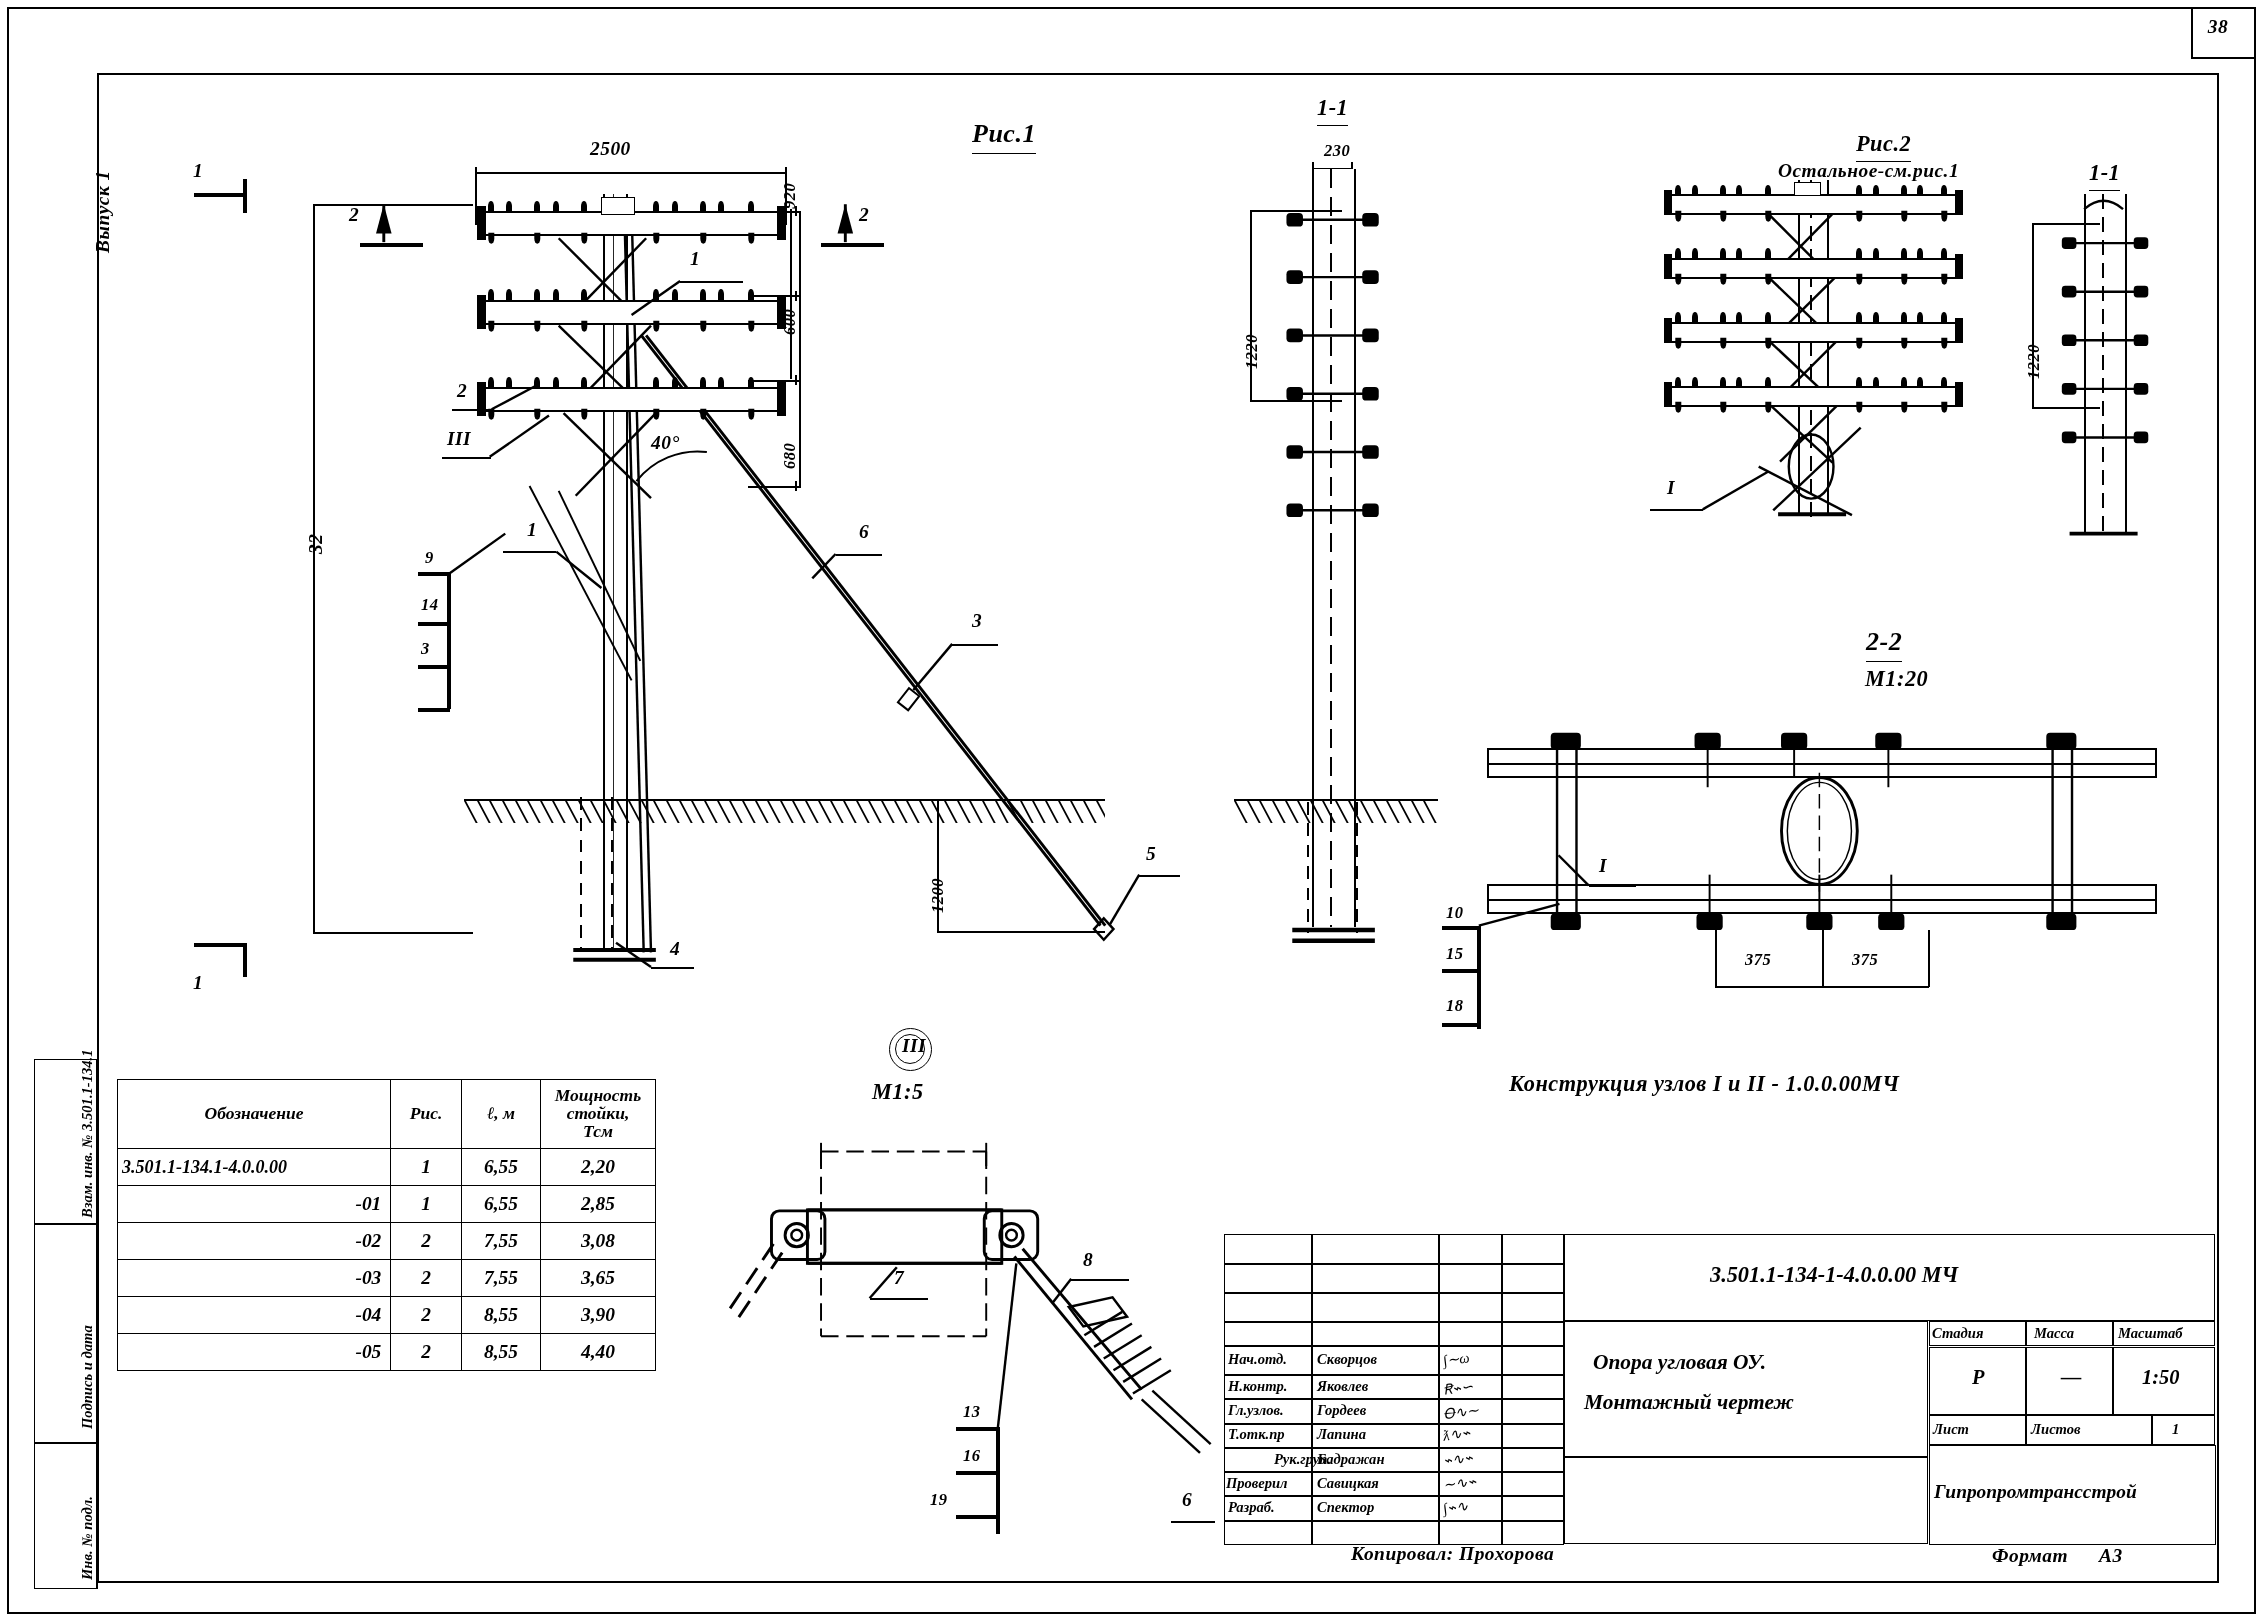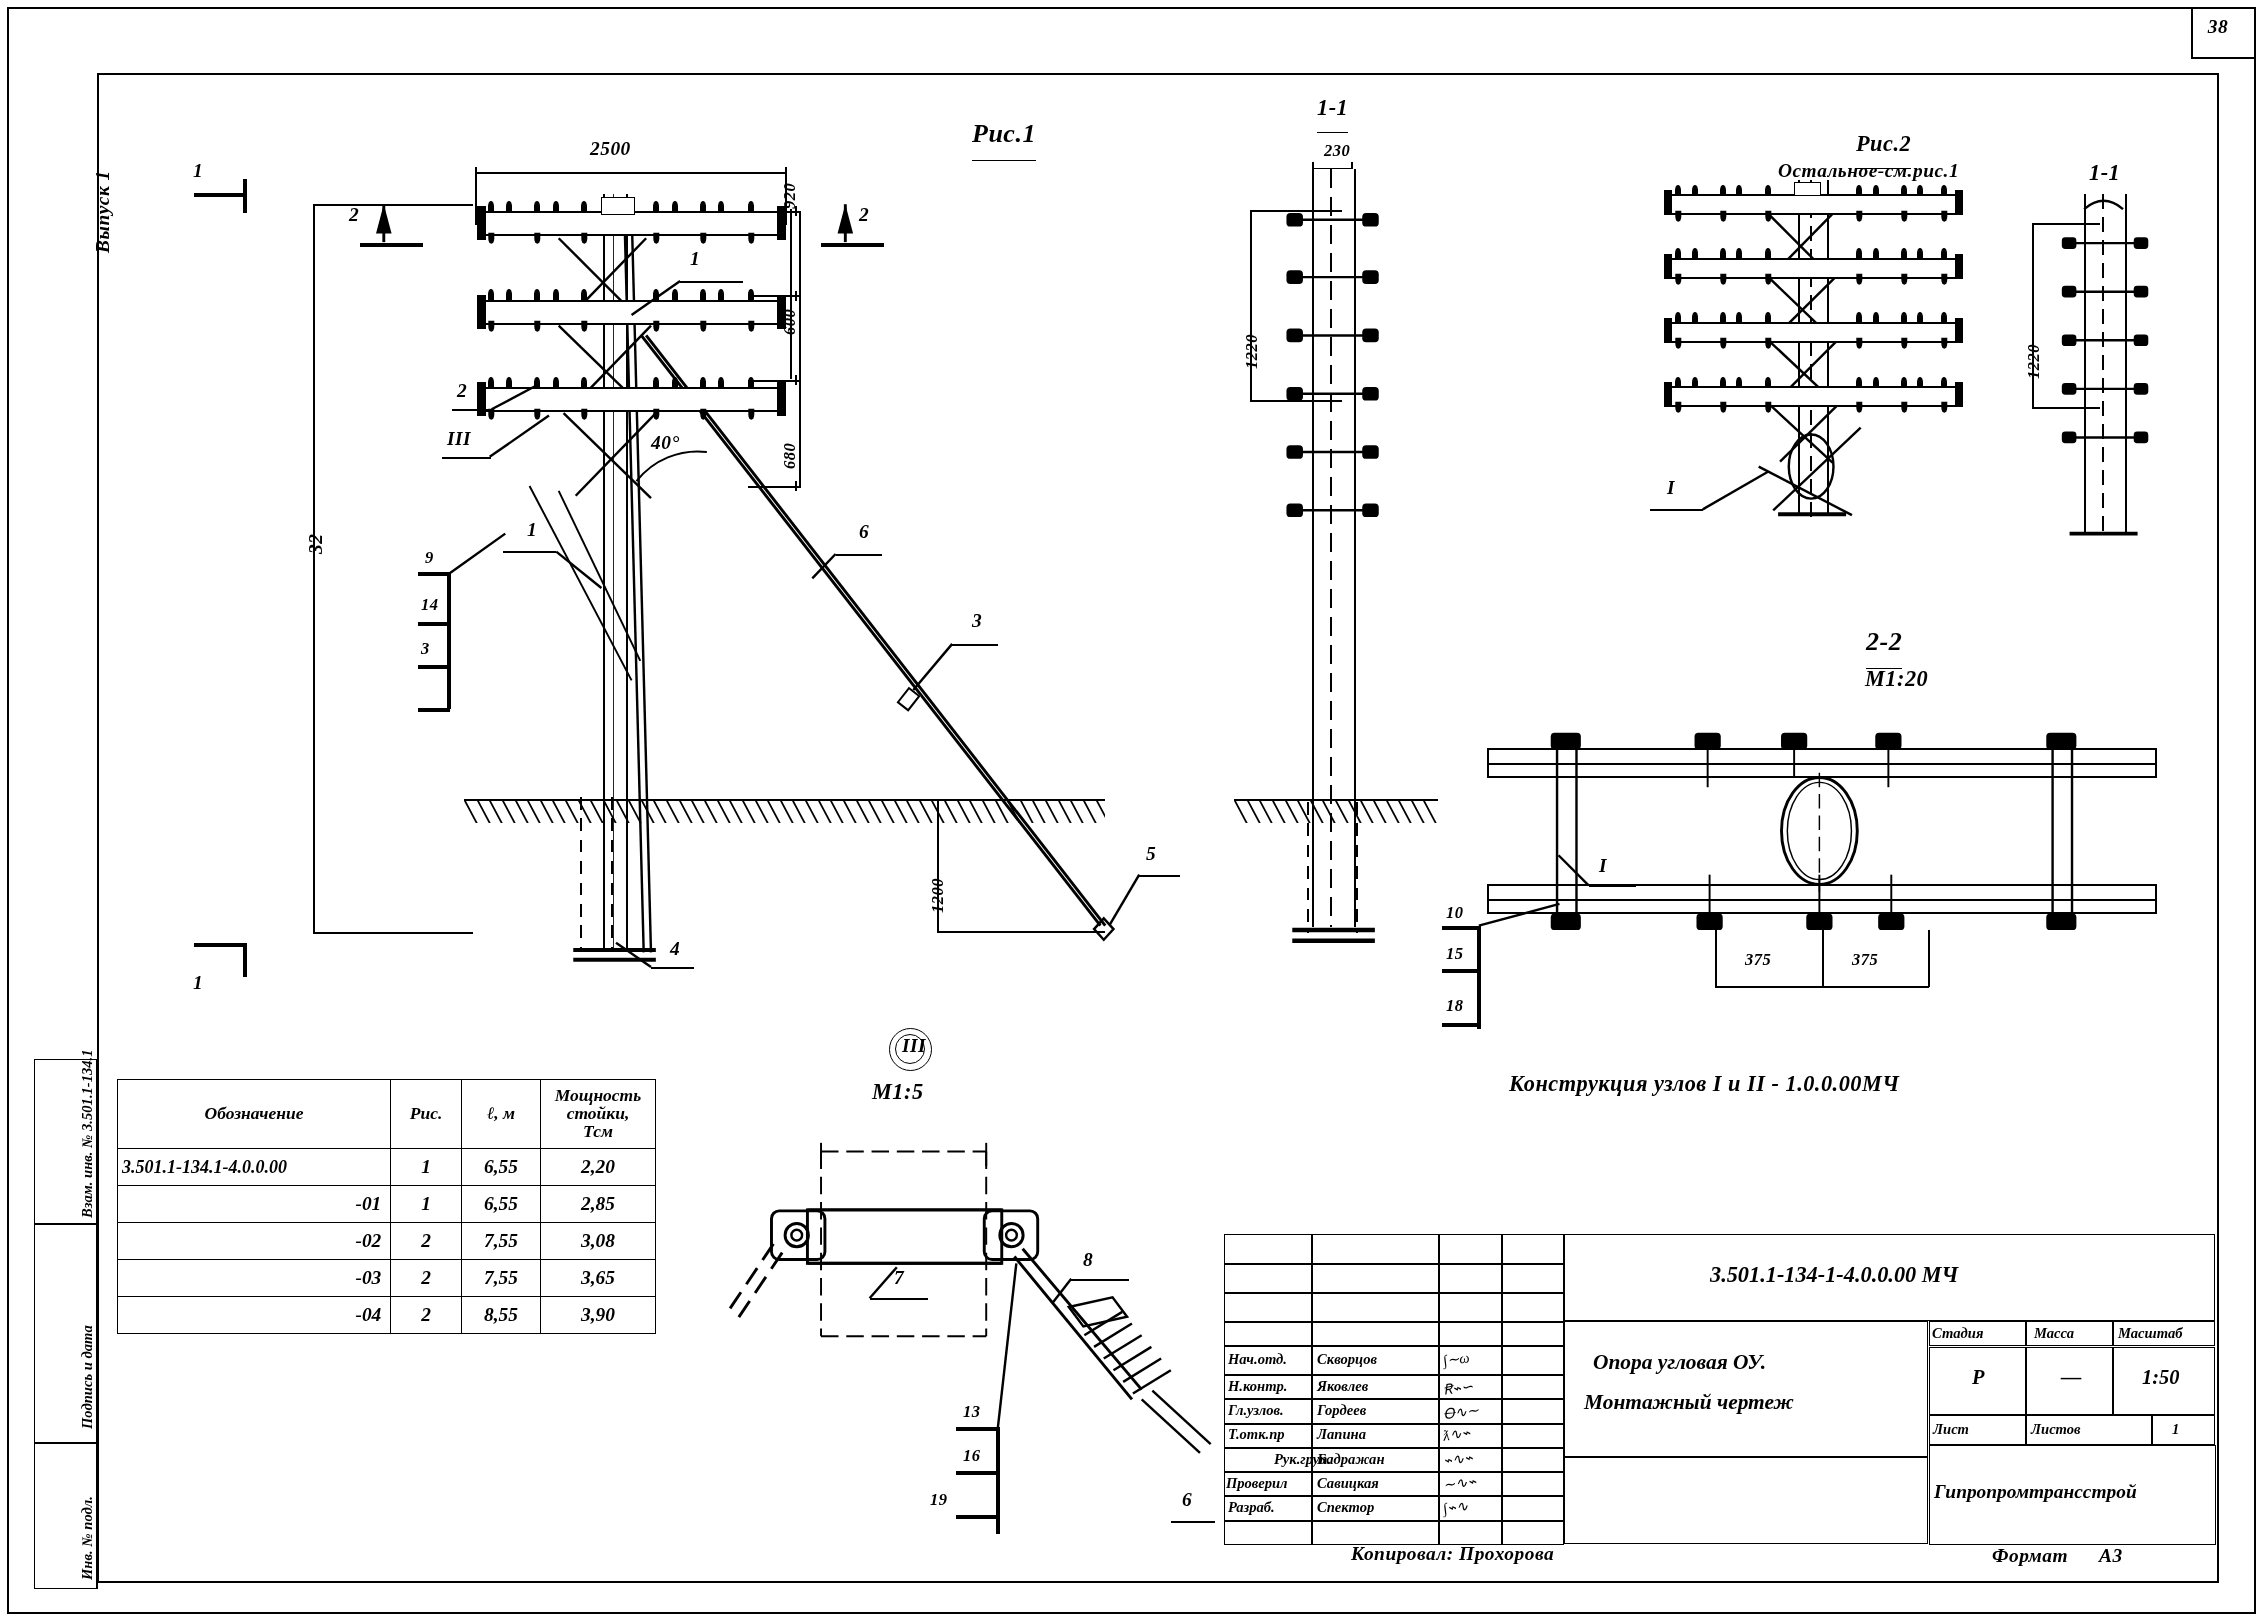--- a/index.html
+++ b/index.html
@@ -15,21 +15,21 @@
   .v8{width:4.4px;}
 
   .txt{position:absolute;color:#000;white-space:nowrap;
        font-family:"Liberation Serif",serif;font-weight:bold;font-style:italic;
        letter-spacing:0.5px;}
   .t-sm{font-size:16.5px;}
   .t-md{font-size:19.4px;}
   .t-lg{font-size:22.3px;}
   .t-xl{font-size:26px;}
   .rot90{transform:rotate(-90deg);transform-origin:0 0;}
-  .und{border-bottom:1.9px solid #000;padding-bottom:11px;}
+  .und{border-bottom:1.9px solid #000;padding-bottom:4px;}
 
   
   #frame-outer{position:absolute;left:6.8px;top:6.8px;width:2245px;height:1603px;border:2.4px solid #000;}
   #frame-inner{position:absolute;left:97px;top:73px;width:2118px;height:1506px;border:2.4px solid #000;}
 
   
   #pageno{position:absolute;right:6.8px;top:6.8px;width:61px;height:50px;border-left:2.4px solid #000;border-bottom:2.4px solid #000;}
   #pageno .txt{left:14.6px;top:9.7px;}
 
   
@@ -809,20 +809,26 @@
         <td>2</td>
         <td>7,55</td>
         <td>3,65</td>
       </tr>
       <tr>
         <td class="desig">-04</td>
         <td>2</td>
         <td>8,55</td>
         <td>3,90</td>
       </tr>
+      <tr>
+        <td class="desig">-05</td>
+        <td>2</td>
+        <td>8,55</td>
+        <td>4,40</td>
+      </tr>
     </tbody>
   </table>
 
   <div class="abs" id="tblock">
 
     <div class="cell" style="left:0;top:0;width:340px;height:311px;"></div>
     <div class="ln v" style="left:87px;top:0;height:311px;width:1.9px;"></div>
     <div class="ln v" style="left:214px;top:0;height:311px;width:1.9px;"></div>
     <div class="ln v" style="left:277px;top:0;height:311px;width:1.9px;"></div>
     <div class="ln h" style="left:0;top:29px;width:340px;height:1.9px;"></div>

